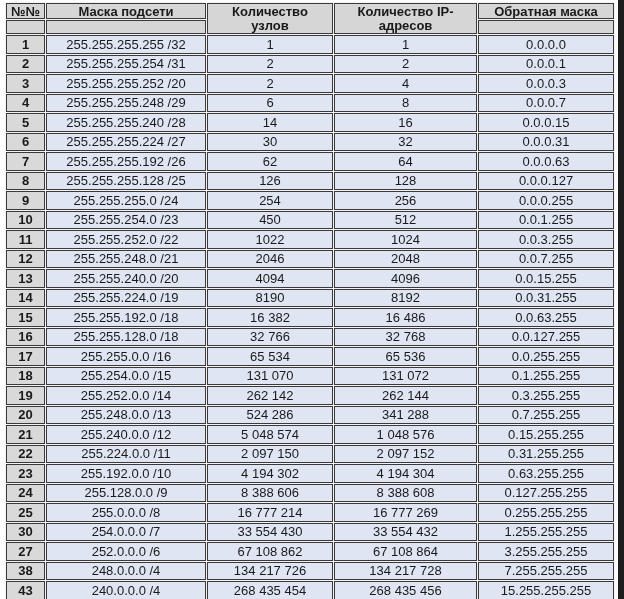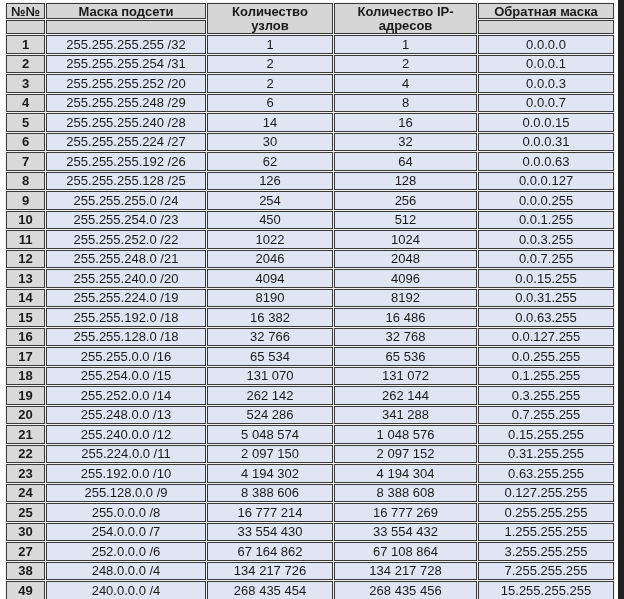--- a/index.html
+++ b/index.html
@@ -267,33 +267,33 @@
         <tr>
           <td class="cell-num">30</td>
           <td class="cell-mask">254.0.0.0 /7</td>
           <td class="cell-hosts">33 554 430</td>
           <td class="cell-ips">33 554 432</td>
           <td class="cell-wildcard">1.255.255.255</td>
         </tr>
         <tr>
           <td class="cell-num">27</td>
           <td class="cell-mask">252.0.0.0 /6</td>
-          <td class="cell-hosts">67 164 862</td>
+          <td class="cell-hosts">67 108 862</td>
           <td class="cell-ips">67 108 864</td>
           <td class="cell-wildcard">3.255.255.255</td>
         </tr>
         <tr>
           <td class="cell-num">38</td>
           <td class="cell-mask">248.0.0.0 /4</td>
           <td class="cell-hosts">134 217 726</td>
           <td class="cell-ips">134 217 728</td>
           <td class="cell-wildcard">7.255.255.255</td>
         </tr>
         <tr>
-          <td class="cell-num">49</td>
+          <td class="cell-num">43</td>
           <td class="cell-mask">240.0.0.0 /4</td>
           <td class="cell-hosts">268 435 454</td>
           <td class="cell-ips">268 435 456</td>
           <td class="cell-wildcard">15.255.255.255</td>
         </tr>
       </tbody>
   </table>
 
   <div class="edge-strip"></div>
 </div>

